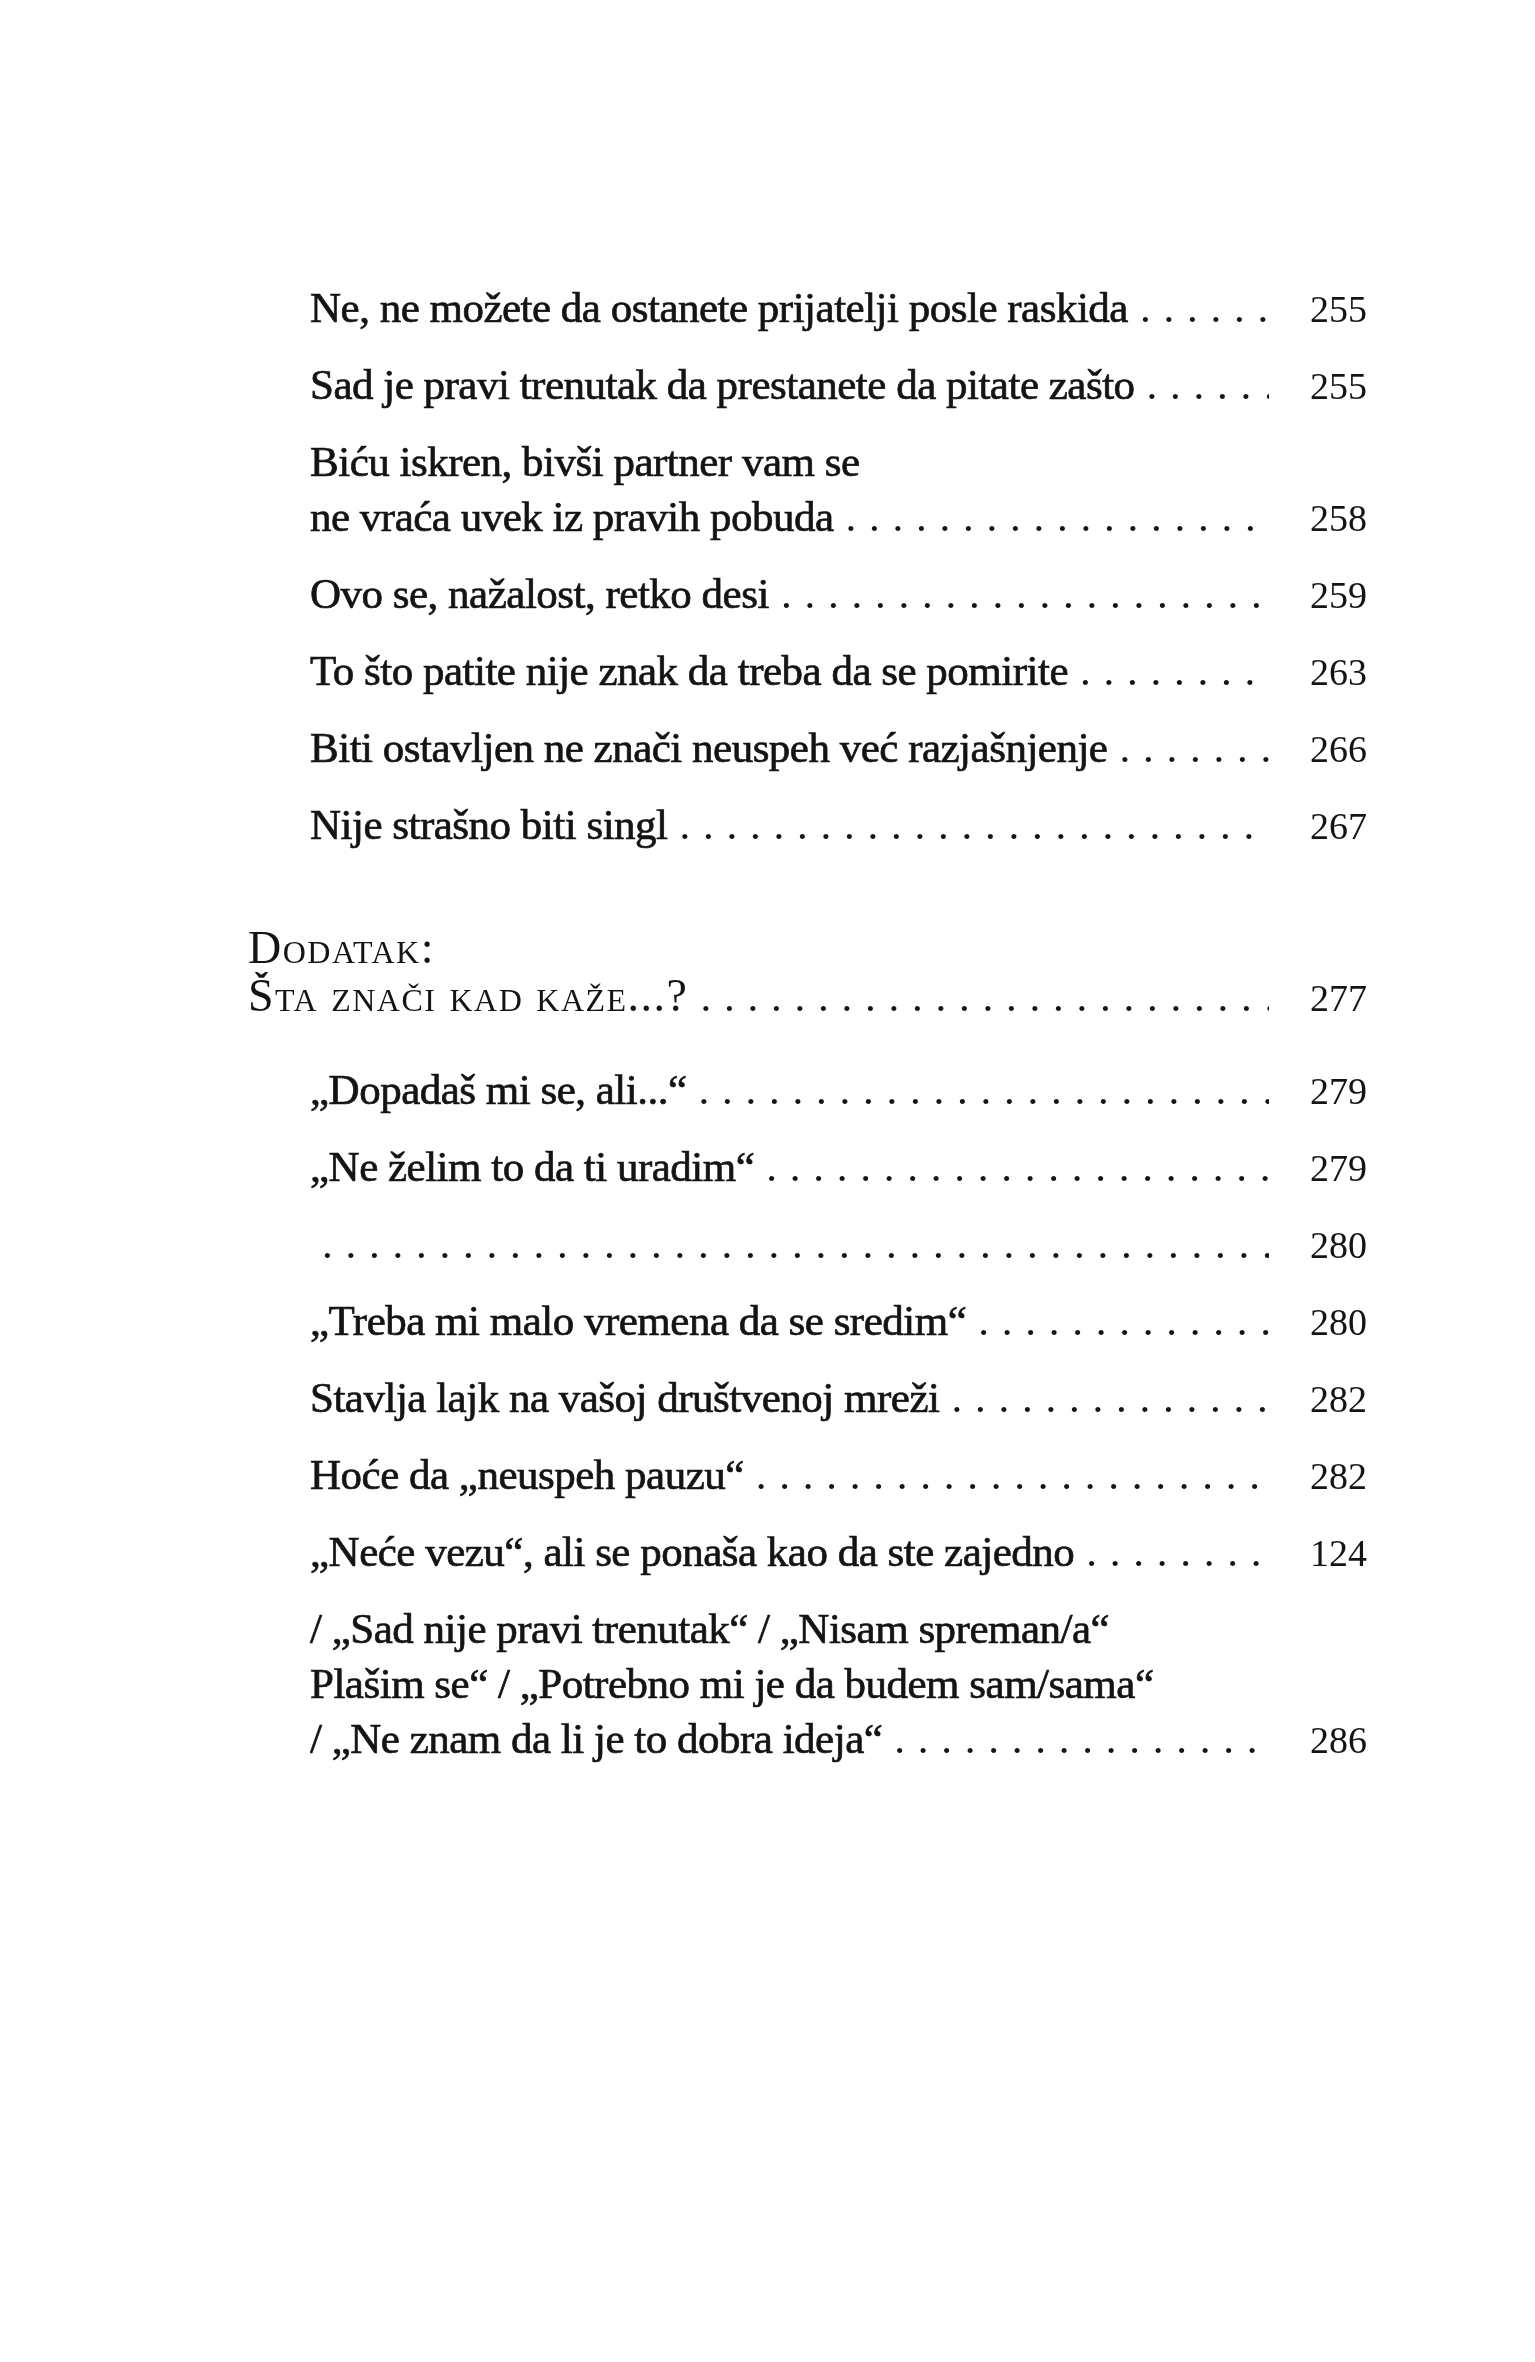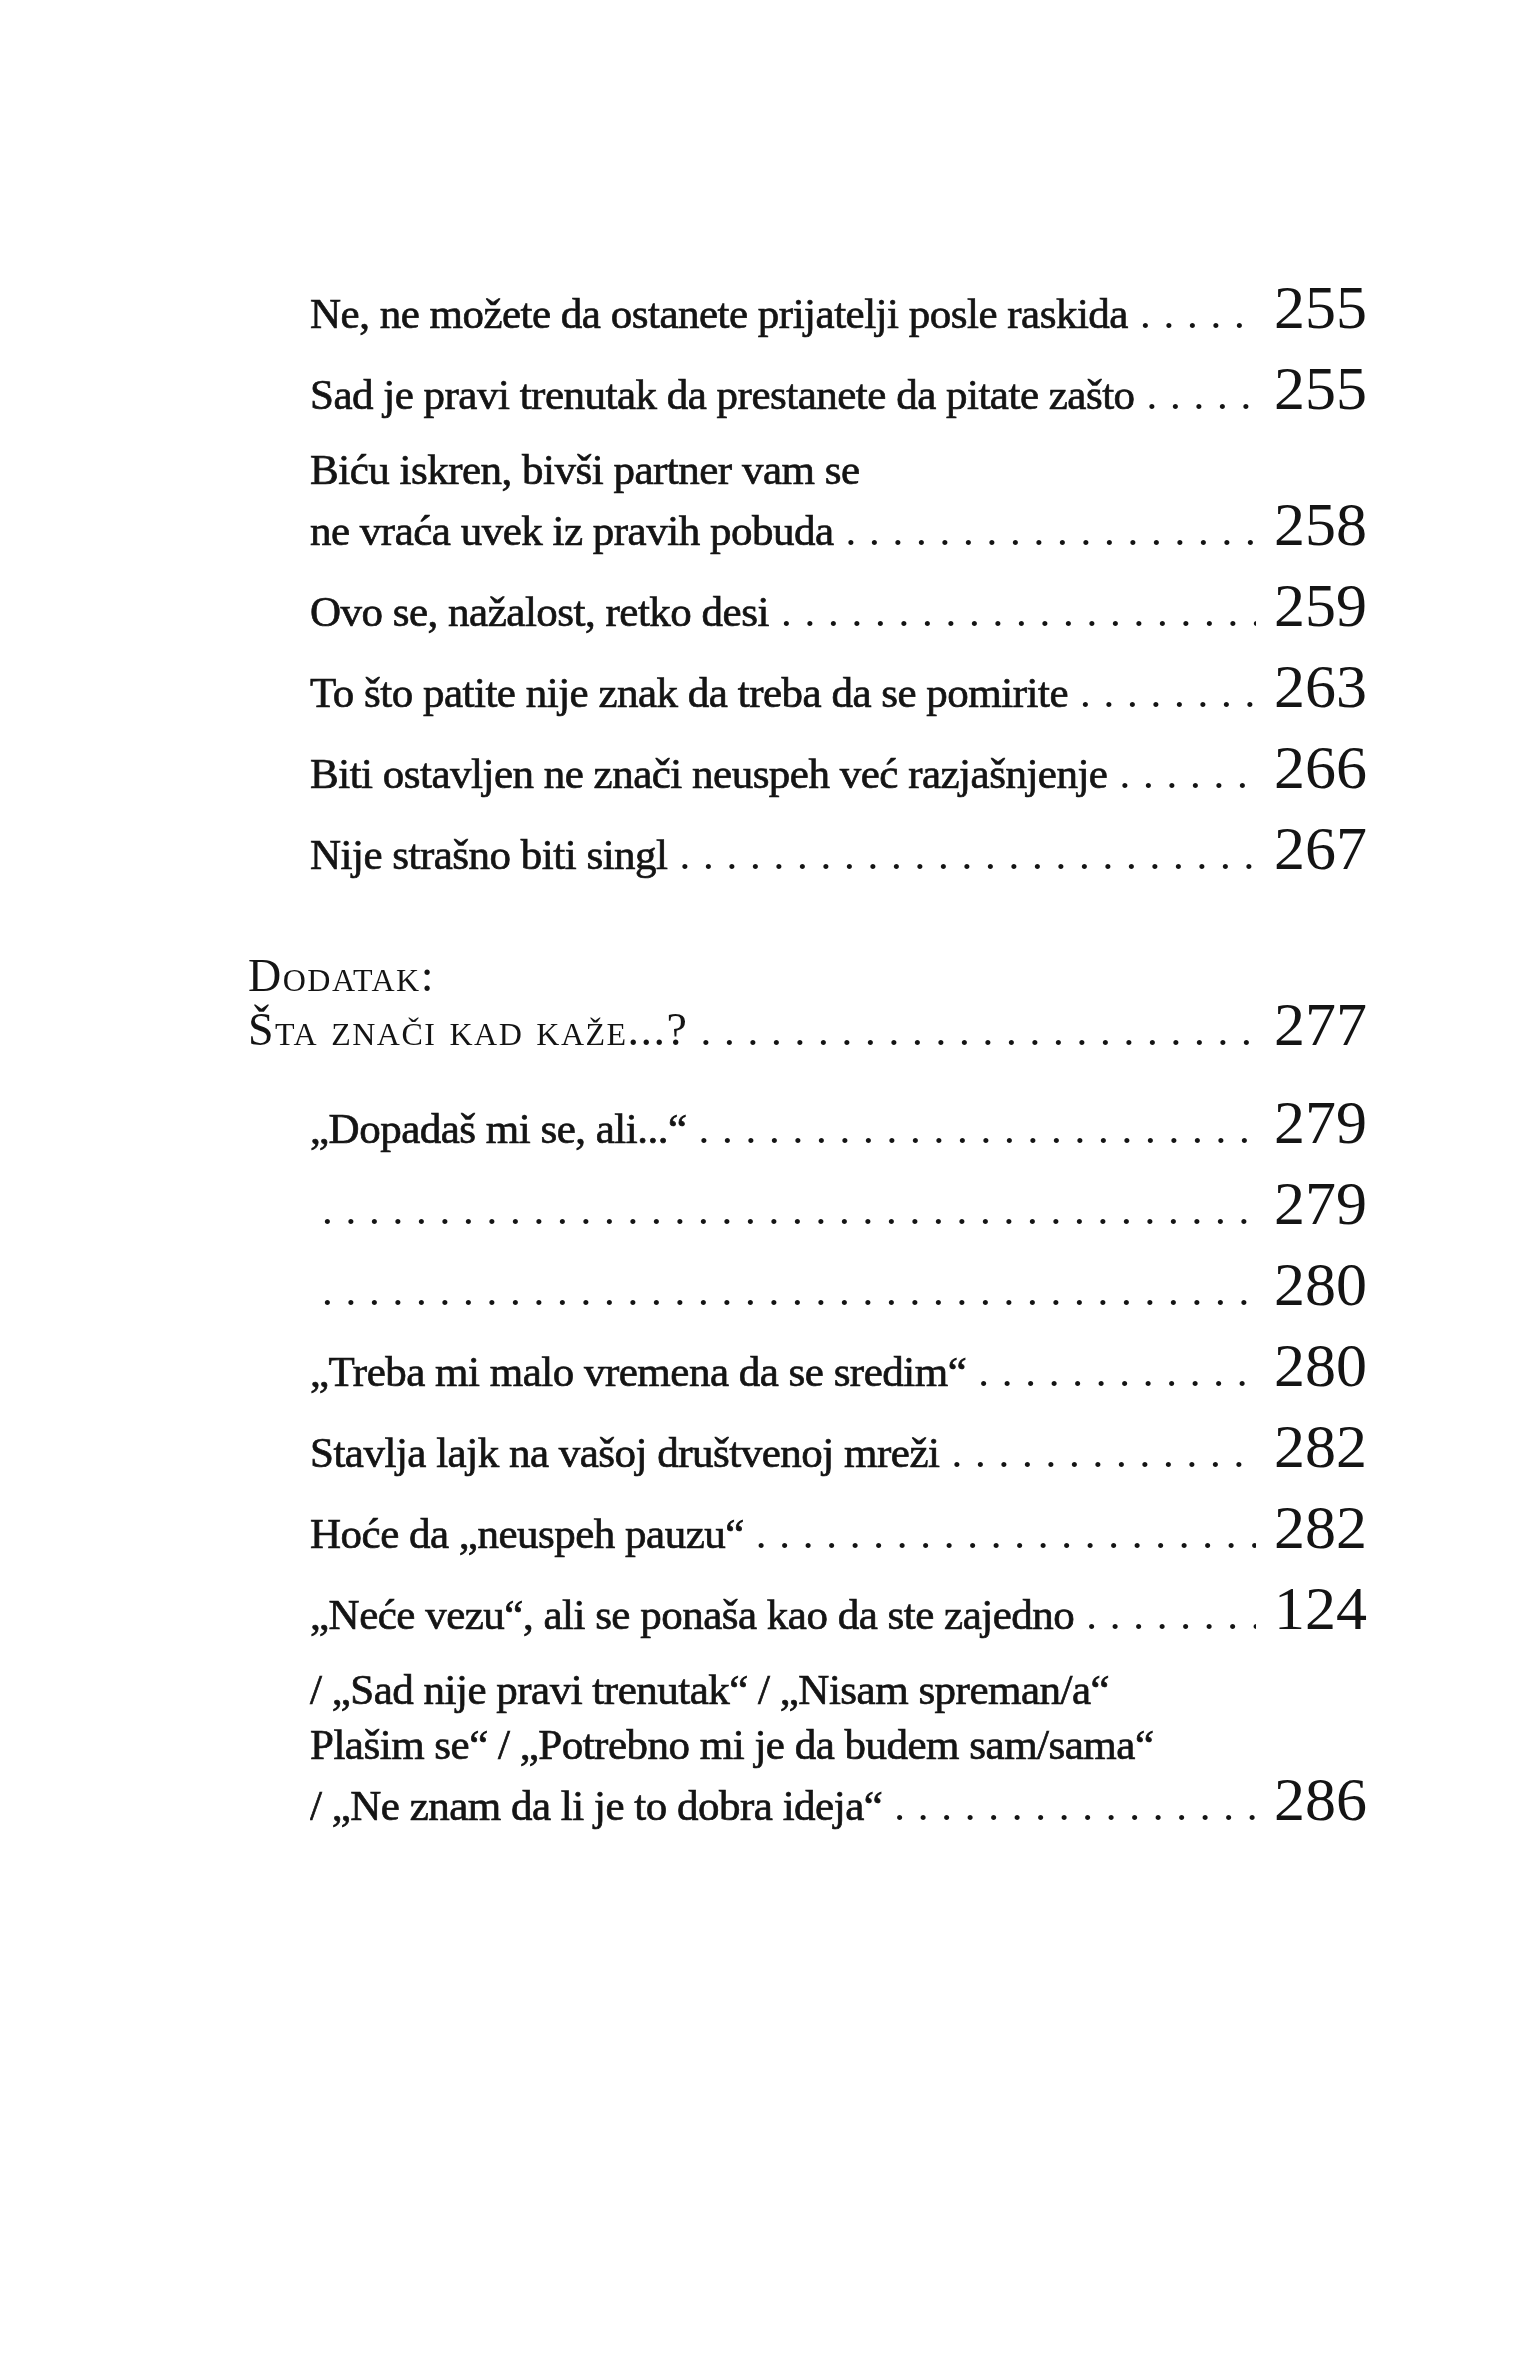--- a/index.html
+++ b/index.html
@@ -51,21 +51,21 @@
     white-space: nowrap;
     letter-spacing: 1px;
     padding-left: 12px;
     font-size: 43px;
   }
   .page-num {
     flex: 0 0 auto;
     min-width: 80px;
     margin-left: 18px;
     text-align: right;
-    font-size: 62px;
+    font-size: 38px;
     letter-spacing: 0;
   }
   
   .section-header {
     margin: 70px 0 40px 0;
     font-size: 46px;
     line-height: 48px;
     letter-spacing: 1.5px;
   }
   .section-header .kicker {
@@ -163,20 +163,21 @@
     <div class="entry">
       <div class="entry-line">
         <span class="label">„Dopadaš mi se, ali...“</span>
         <span class="dots"> .  .  .  .  .  .  .  .  .  .  .  .  .  .  .  .  .  .  .  .  .  .  .  .  .  .  .  .  .  .  .  .  .  .  .  .  .  .  .  .  .  .  .  .  .  .  .  .  .  .  .  .  .  .  .  .  .  .  .  . </span>
         <span class="page-num">279</span>
       </div>
     </div>
 
     <div class="entry">
       <div class="entry-line">
+        <span class="label">„Ne želim to da ti uradim“</span>
         <span class="dots"> .  .  .  .  .  .  .  .  .  .  .  .  .  .  .  .  .  .  .  .  .  .  .  .  .  .  .  .  .  .  .  .  .  .  .  .  .  .  .  .  .  .  .  .  .  .  .  .  .  .  .  .  .  .  .  .  .  .  .  . </span>
         <span class="page-num">279</span>
       </div>
     </div>
 
     <div class="entry">
       <div class="entry-line">
         <span class="dots"> .  .  .  .  .  .  .  .  .  .  .  .  .  .  .  .  .  .  .  .  .  .  .  .  .  .  .  .  .  .  .  .  .  .  .  .  .  .  .  .  .  .  .  .  .  .  .  .  .  .  .  .  .  .  .  .  .  .  .  . </span>
         <span class="page-num">280</span>
       </div>

